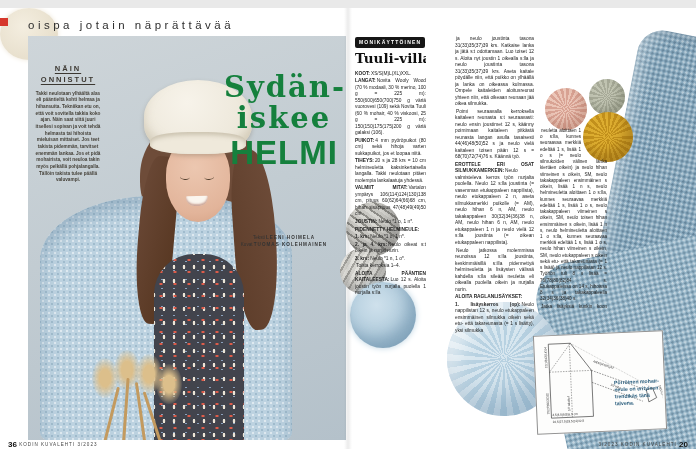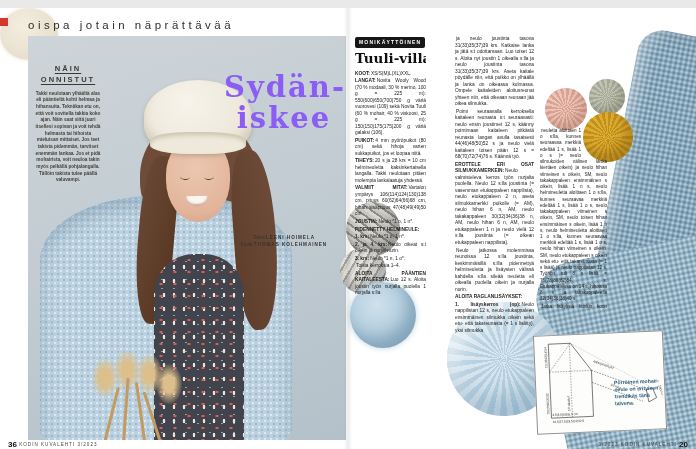--- a/index.html
+++ b/index.html
@@ -51,21 +51,21 @@
   .fluff{position:absolute;width:26px;height:40px;background:radial-gradient(#dcbf8b 30%,rgba(220,191,139,0) 75%);border-radius:50%;filter:blur(.5px);}
   .fluff.f1{left:30px;top:0;}
   .fluff.f2{left:52px;top:-8px;}
   .fluff.f3{left:74px;top:-4px;}
   .fluff.f4{left:94px;top:6px;}
 
   .tips-box{position:absolute;left:34px;top:55px;width:68px;z-index:8;text-align:center;}
   .tips-head{font-size:7.5px;font-weight:bold;letter-spacing:2px;color:#3c3832;line-height:1.5;text-decoration:underline;text-underline-offset:2px;}
   .tips-body{margin-top:5px;font-size:4.7px;line-height:1.42;font-weight:bold;color:#46423a;max-height:118px;overflow:hidden;}
 
-  .title-block{position:absolute;left:224px;top:64px;width:120px;z-index:8;text-align:center;color:#8b5cf6;}
+  .title-block{position:absolute;left:224px;top:64px;width:120px;z-index:8;text-align:center;color:#15803d;}
   .title-serif{font-family:"DejaVu Serif",serif;font-size:29px;font-weight:600;letter-spacing:2px;line-height:1.08;}
   .title-helmi{font-family:"Liberation Sans",sans-serif;font-size:33px;font-weight:800;letter-spacing:1px;line-height:1.05;margin-top:1px;}
   .standfirst{position:absolute;left:227px;top:152px;width:114px;z-index:8;text-align:center;font-size:10.5px;line-height:1.5;color:#2c2c2c;}
   .credits{position:absolute;left:227px;top:226px;width:114px;z-index:8;text-align:center;font-size:4.6px;color:#333;line-height:1.6;}
   .credits b{letter-spacing:1px;}
 
   .footer{position:absolute;top:432px;font-size:4.6px;letter-spacing:1px;color:#444;z-index:8;}
   .footer .pg{font-size:8px;font-weight:bold;letter-spacing:0;color:#111;vertical-align:-1px;}
   .footer-left{left:8px;}
   .footer-right{right:8px;text-align:right;}
@@ -159,20 +159,21 @@
     <div class="tips-head">
       <span>NÄIN</span><br>
       <span>ONNISTUT</span>
     </div>
     <div class="tips-body">Takki neulotaan ylhäältä alas eli pääntieltä kohti helmaa ja hihansuita. Tekniikan etu on, että voit sovitella takkia koko ajan. Näin saat siitä juuri itsellesi sopivan ja voit tehdä helmasta tai hihoista mieluisan mittaiset. Jos teet takista pidemmän, tarvitset enemmän lankaa. Jos et pidä mohairista, voit neuloa takin myös pelkällä pohjalangalla. Tällöin takista tulee päällä valuvampi.</div>
   </div>
 
   <div class="title-block">
     <div class="title-serif">Sydän-</div>
     <div class="title-serif">iskee</div>
+    <div class="title-helmi">HELMI</div>
   </div>
   <div class="credits">
     <span>Teksti</span>
     <b>LEENI HOIMELA</b><br>
     <span>Kuvat</span>
     <b>TUOMAS KOLEHMAINEN</b>
   </div>
 
   <div class="footer footer-left">
     <span class="pg">36</span>

